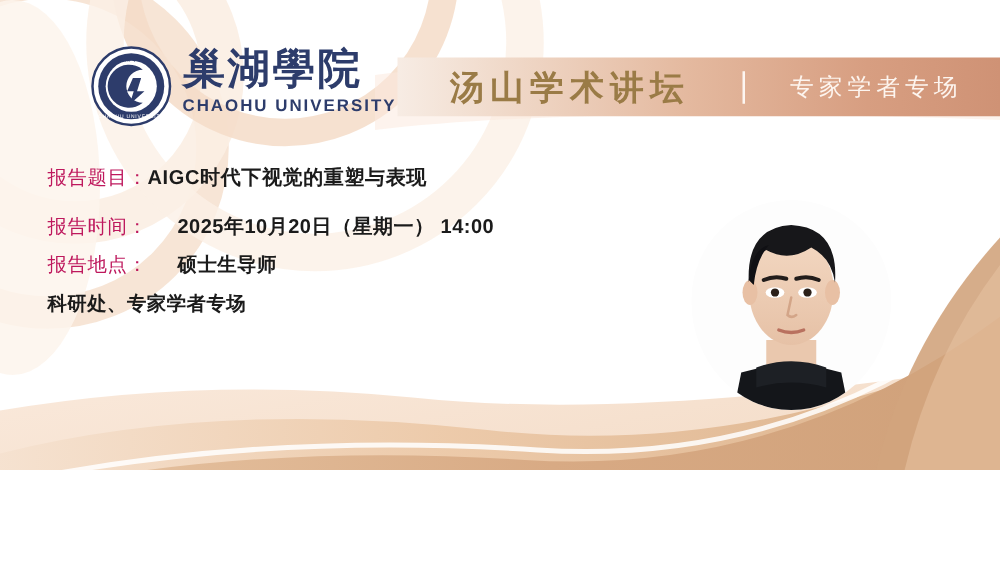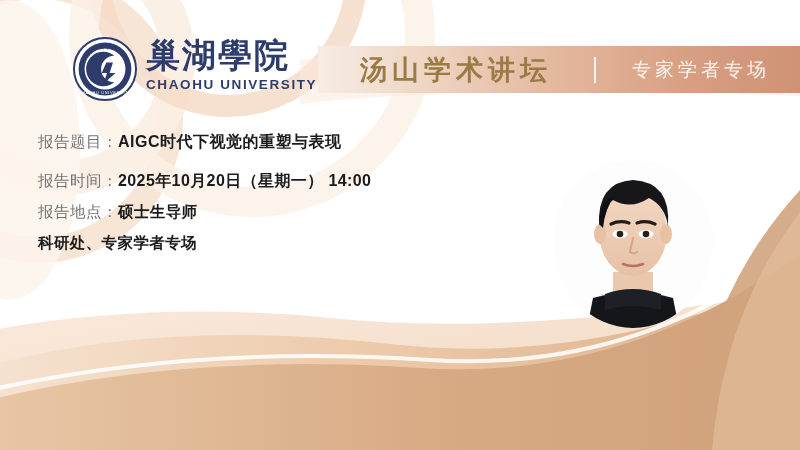--- a/index.html
+++ b/index.html
@@ -6,21 +6,21 @@
     margin: 0;
     padding: 0;
     background: #ffffff;
   }
   body {
     font-family: "Liberation Sans", "DejaVu Sans", sans-serif;
   }
   #poster {
     position: relative;
     width: 800px;
-    height: 450px;
+    height: 376px;
     overflow: hidden;
     background: #ffffff;
   }
 
   
   .bg-layer {
     position: absolute;
     inset: 0;
     width: 800px;
     height: 450px;
@@ -126,21 +126,21 @@
     top: 132px;
     width: 540px;
   }
   .row {
     display: flex;
     align-items: baseline;
     margin-bottom: 4px;
   }
   .label {
     font-size: 15.5px;
-    color: #737373;
+    color: #be185d;
     white-space: nowrap;
     flex: none;
     letter-spacing: 0.5px;
     font-family: Liberation Mono, monospace;
   }
 
   .title-row { margin-bottom: 18px; }
   .title-value {
     font-size: 16px;
     font-weight: bold;
@@ -163,21 +163,21 @@
   }
   .bio-text {
     font-size: 13.5px;
     color: #252525;
     line-height: 26px;
     letter-spacing: 0.2px;
     white-space: nowrap;
   }
   .bio-indent { padding-left: 72px; }
 
-  .info-row { margin-bottom: 10px; }
+  .info-row { margin-bottom: 10px; gap: 24px; }
   .info-value {
     font-size: 15.5px;
     font-weight: bold;
     color: #1b1b1b;
     letter-spacing: 0.4px;
     white-space: nowrap;
   }
   .time-value { font-size: 16px; }
 </style>
 </head>

